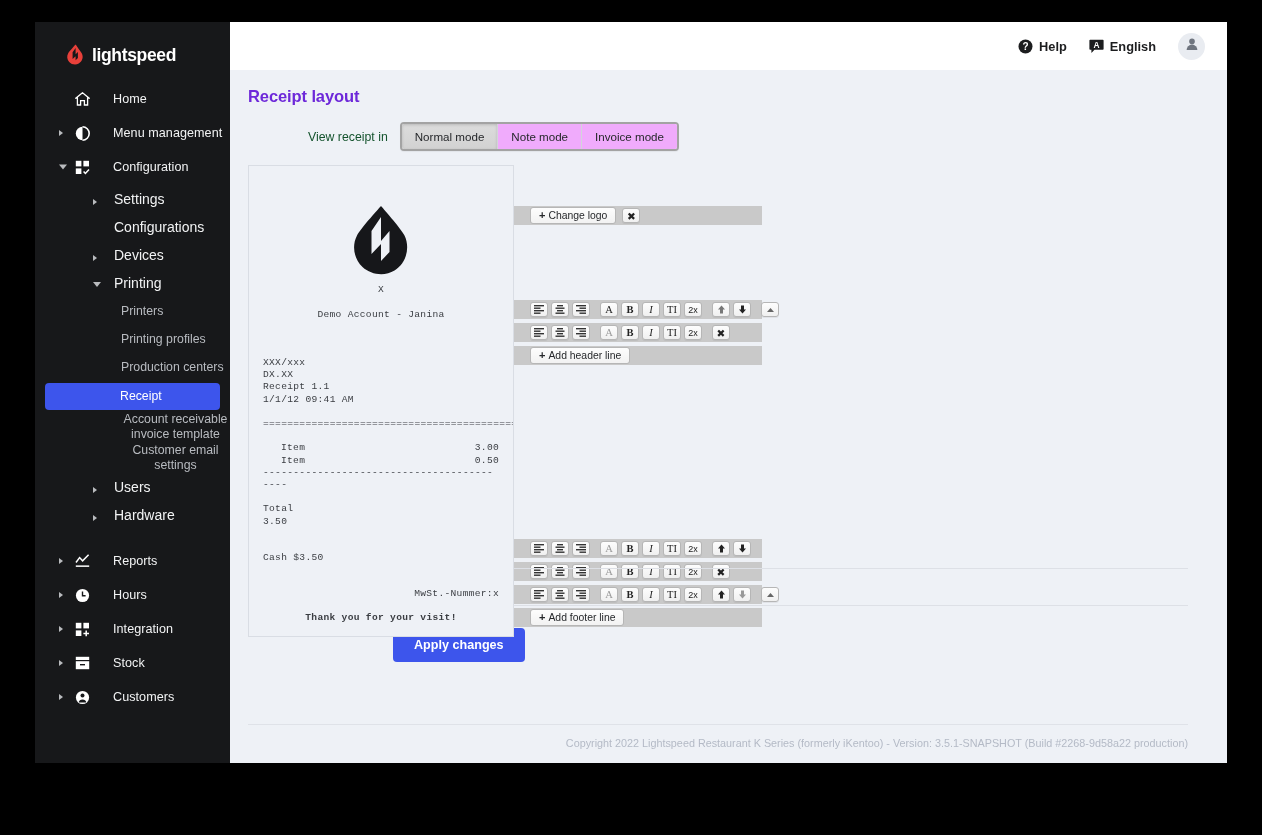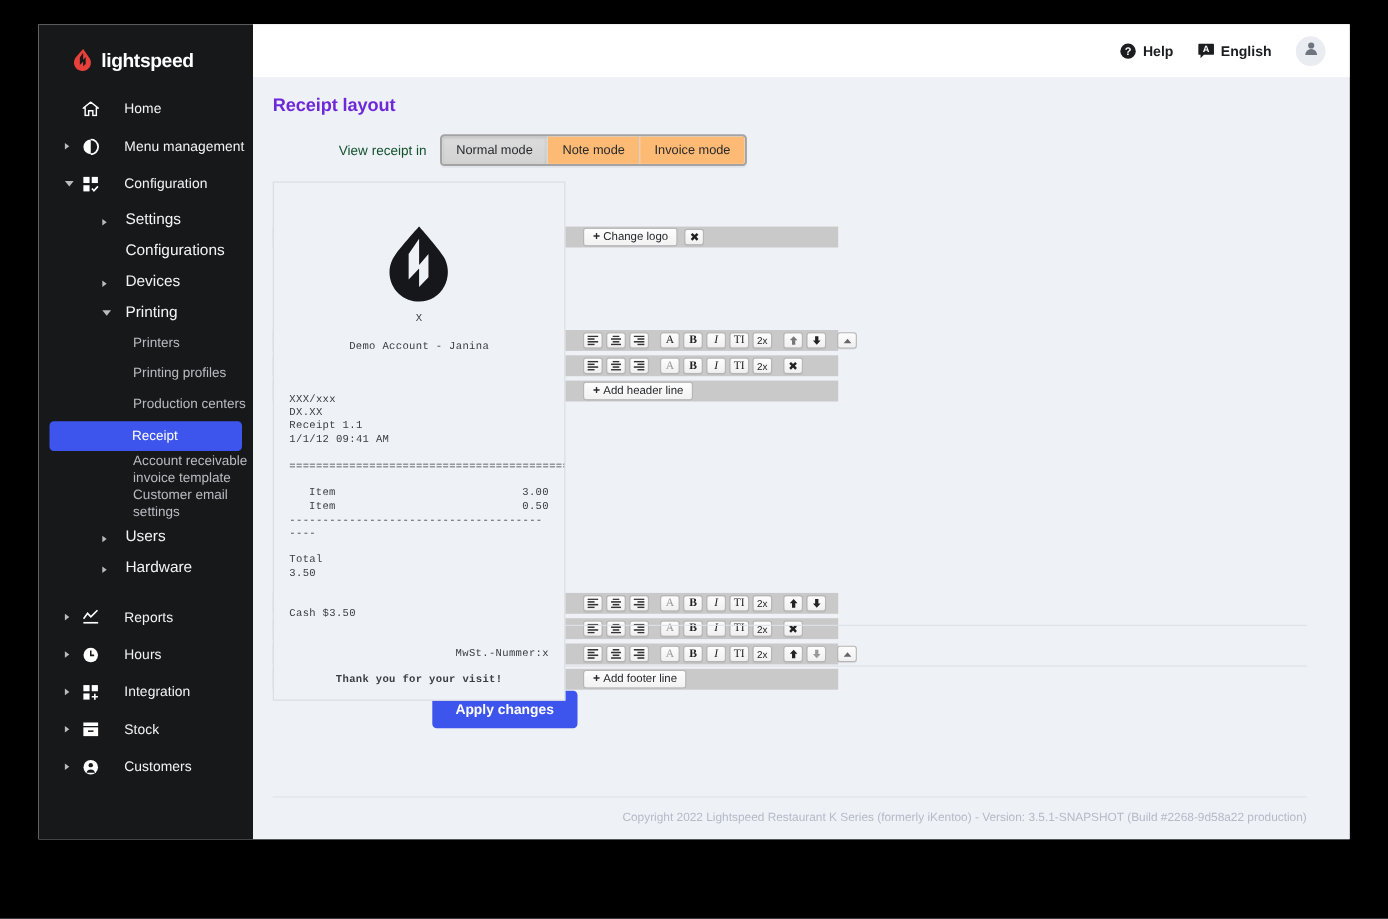--- a/index.html
+++ b/index.html
@@ -92,21 +92,21 @@
     border-right: 4px solid transparent;
     border-top: 5px solid #b9bbbe;
     border-bottom: none;
     top: 12px;
   }
   .sub-row.bold { padding-left: 79px; }
   .sub-row.bold .sub-label { color: #f2f3f4; font-weight: 400; font-size: 14px; }
   .sub-label {
     color: #b8bbc0; font-size: 12.3px; line-height: 15px;
   }
-  .sub-row.indent2 { padding-left: 86px; }
+  .sub-row.indent2 { padding-left: 86px; text-align: center; }
   .sub-row.active {
     background: #3d55ec;
     margin: 2px 10px 2px 10px;
     padding-left: 75px;
     border-radius: 4px;
     min-height: 27px;
   }
   .sub-row.active .sub-label { color: #fff; }
   .nav-gap { height: 16px; }
 
@@ -156,21 +156,21 @@
     display: flex;
     border: 2px solid #a3a3a3;
     border-radius: 4px;
     overflow: hidden;
     background: #fff;
     box-shadow: 0 1px 1px rgba(0,0,0,.05);
   }
   .seg-btn {
     padding: 6px 13px;
     font-size: 11.6px; color: #26282b;
-    background: #fdba74;
+    background: #f0abfc;
     border: none;
     border-right: 1px solid #d2d5da;
     cursor: pointer;
     font-family: inherit;
   }
   .seg-btn:last-child { border-right: none; }
   .seg-btn.active {
     background: linear-gradient(#dcdcdc, #d2d2d2);
     box-shadow: inset 0 1px 3px rgba(0,0,0,.16);
   }

